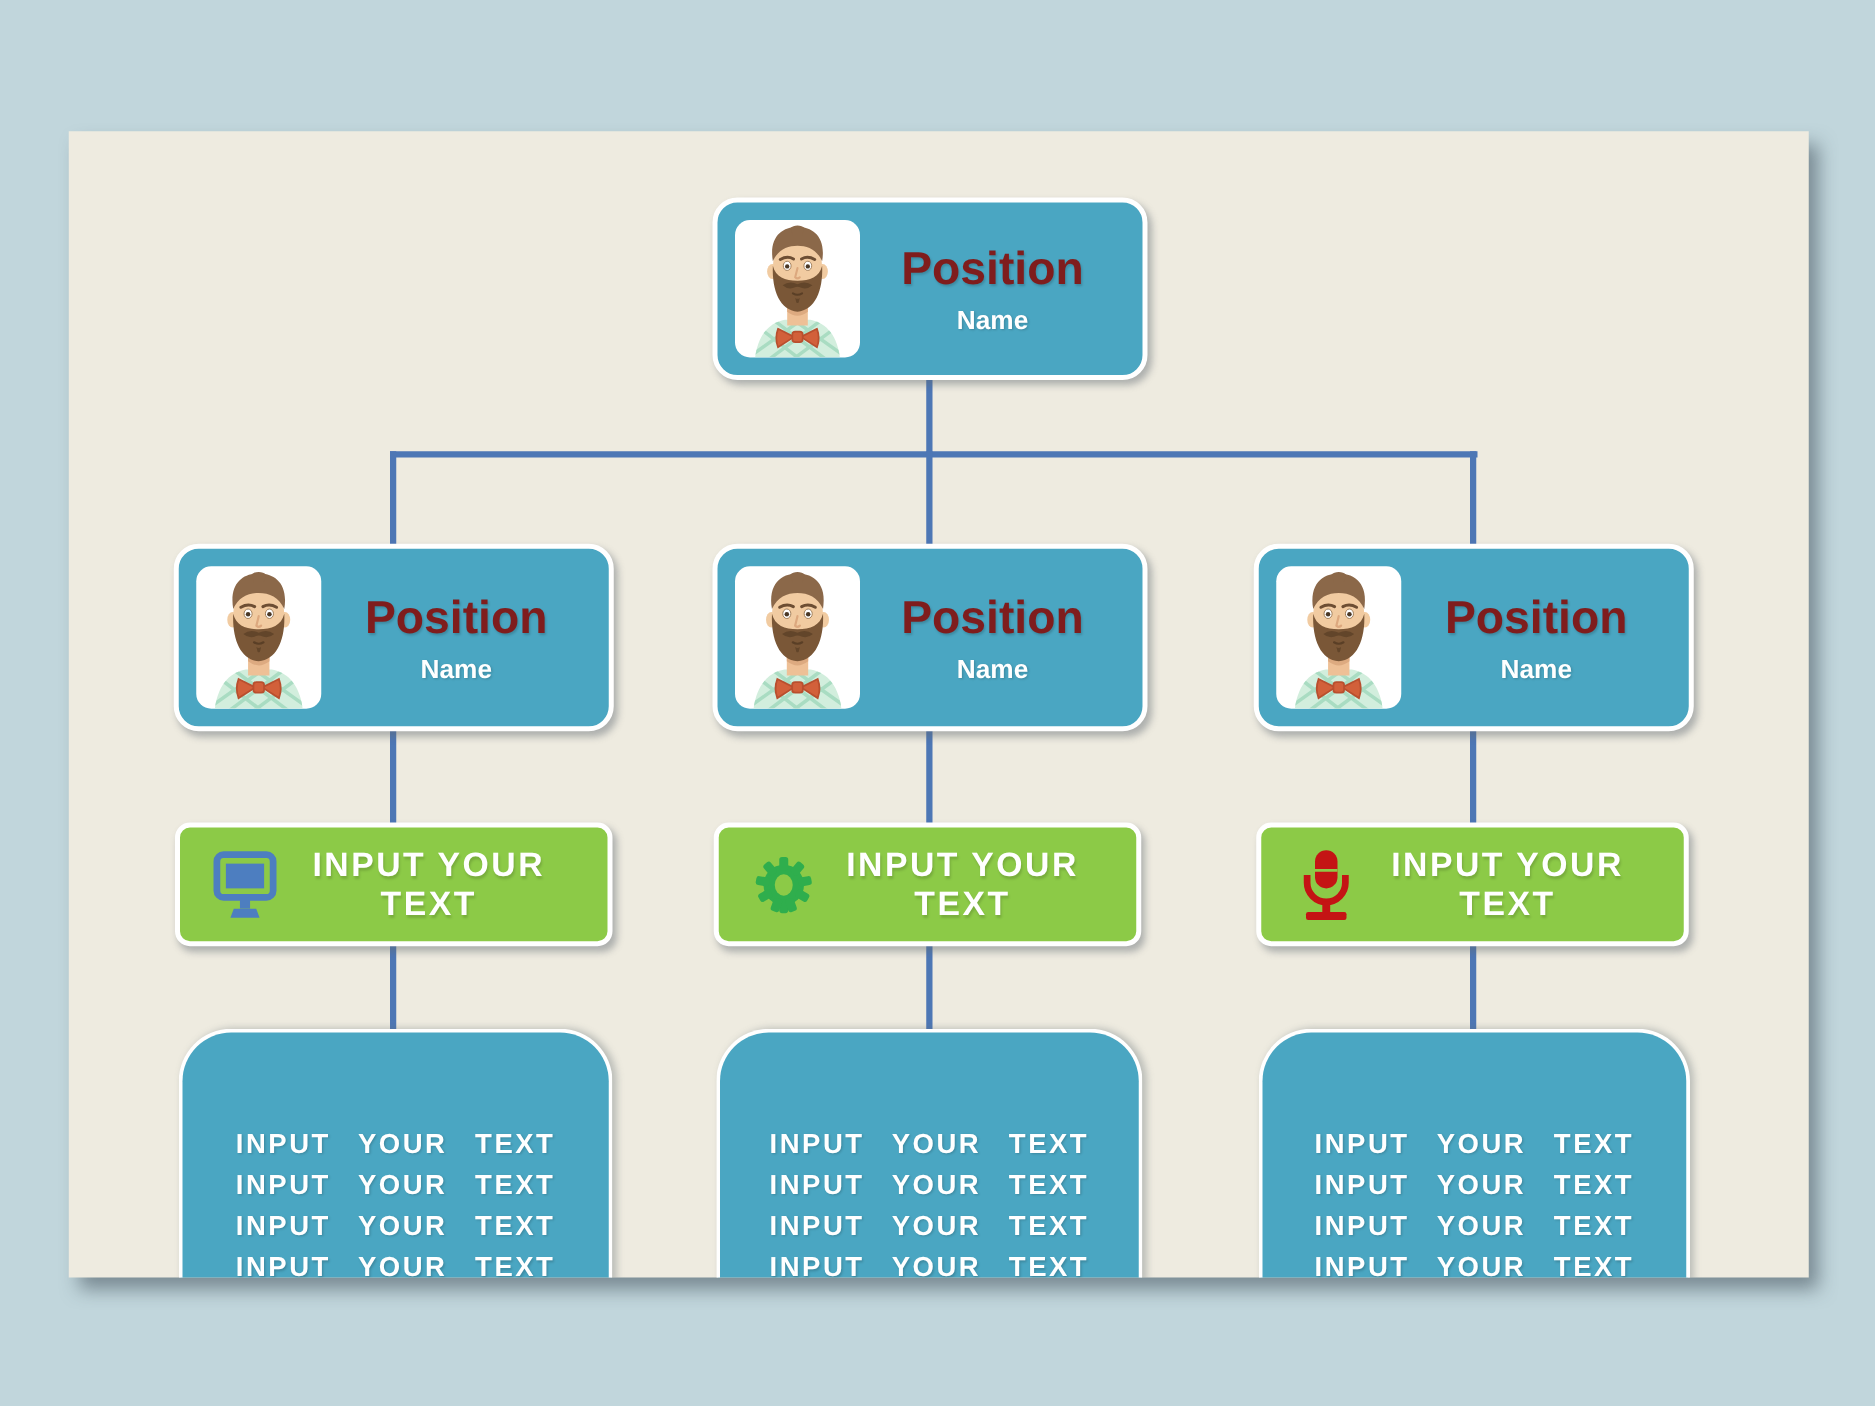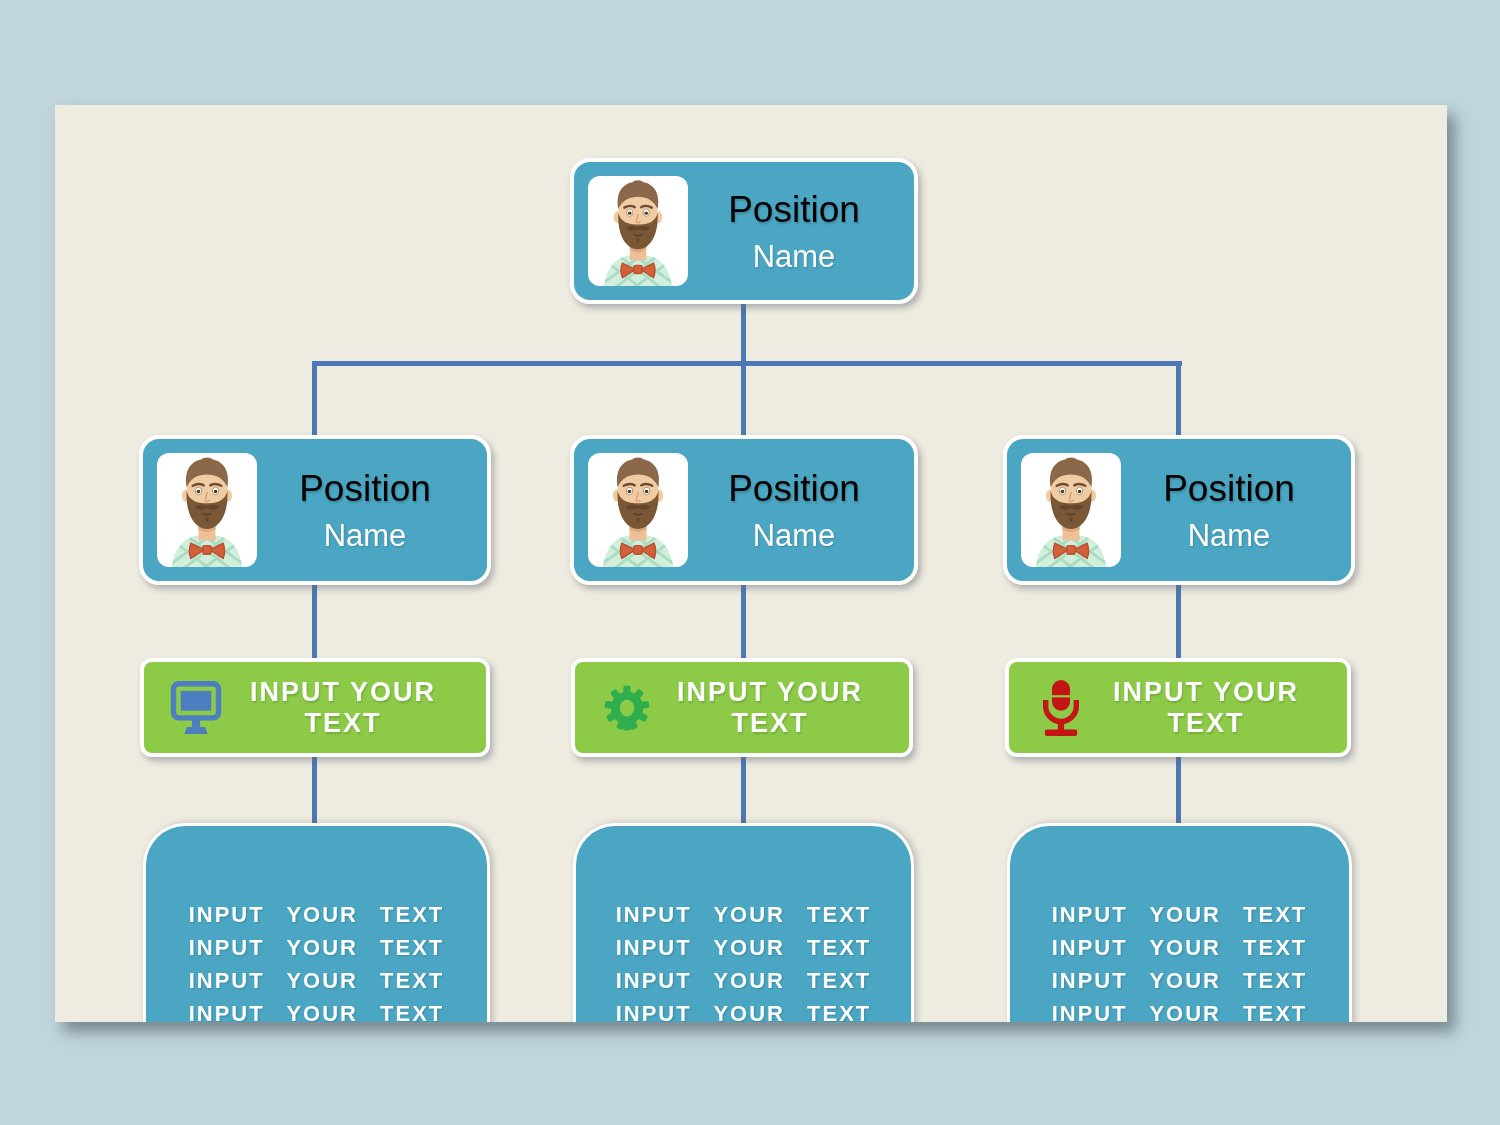--- a/index.html
+++ b/index.html
@@ -24,25 +24,25 @@
     display:flex;align-items:center;box-sizing:border-box;
     padding:14px;
   }
   .photo{
     width:100px;align-self:stretch;background:#ffffff;border-radius:12px;
     overflow:hidden;flex:none;
   }
   .photo svg{width:100%;height:100%;display:block;}
   .card-text{flex:1;display:flex;flex-direction:column;align-items:center;justify-content:center;gap:13px;}
   .pos{
-    color:#000000;font-weight:normal;font-size:37px;line-height:1;
+    color:#7f1d1d;font-weight:bold;font-size:37px;line-height:1;
     text-shadow:1px 2px 2px rgba(0,0,0,.18);
   }
   .nm{
-    color:#fff;font-weight:normal;font-size:31px;line-height:1;
+    color:#fff;font-weight:bold;font-size:21px;line-height:1;
     text-shadow:1px 1px 2px rgba(0,0,0,.18);
   }
   
   .bar{
     position:absolute;z-index:2;background:#8cca47;
     border:4px solid #ffffff;border-radius:12px;
     box-shadow:3px 4px 6px rgba(95,105,112,.45);
     display:flex;align-items:center;box-sizing:border-box;
     height:99px;padding:0 24px;
   }

